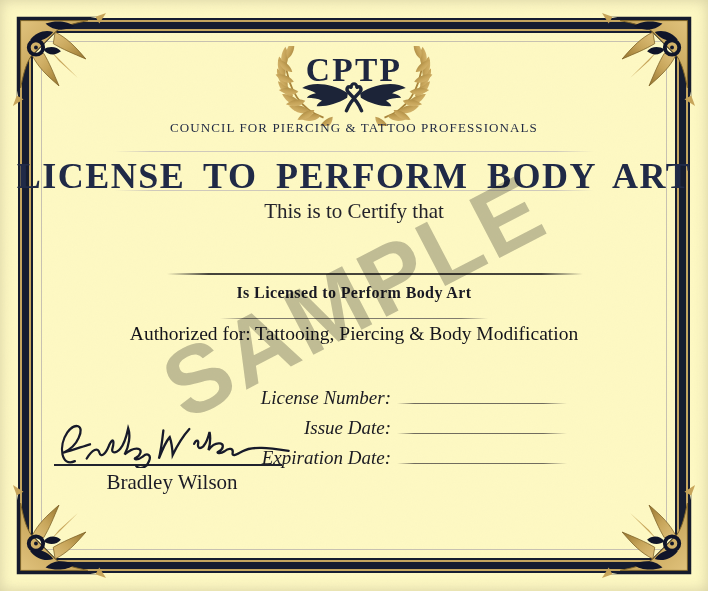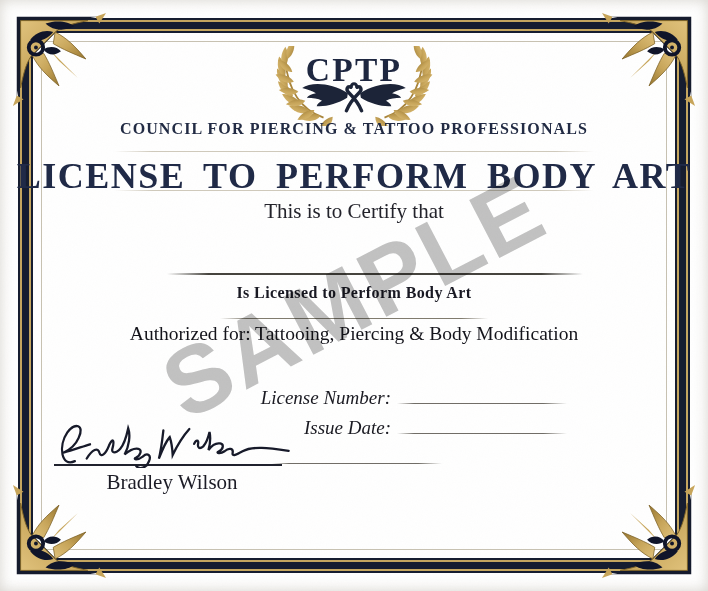--- a/index.html
+++ b/index.html
@@ -1,37 +1,37 @@
 <!DOCTYPE html>
 <html><head>
 <meta charset="utf-8">
 <style>
   html,body{margin:0;padding:0;background:#e9e6de;}
   .paper{
     position:relative;width:708px;height:591px;overflow:hidden;
-    background:#ffffff;
+    background:#fef9c3;
     box-shadow:inset 0 0 14px rgba(110,100,80,.28);
     font-family:"Liberation Serif", serif;
   }
   .texture{position:absolute;inset:0;opacity:.5;pointer-events:none;}
   .frame-band{
     position:absolute;inset:22px;border:7px solid #161d30;
     box-shadow:0 0 0 2px #c5a65f,0 0 0 4px #161d30,
                inset 0 0 0 2px #c5a65f,inset 0 0 0 4px #161d30;
     pointer-events:none;
   }
   .frame-hairline{position:absolute;inset:41px;border:1px solid #c7c1b1;pointer-events:none;}
   .corner{position:absolute;width:96px;height:96px;pointer-events:none;}
   .corner.tl{left:11px;top:11px;}
   .corner.tr{right:11px;top:11px;transform:scaleX(-1);}
   .corner.bl{left:11px;bottom:11px;transform:scaleY(-1);}
   .corner.br{right:11px;bottom:11px;transform:scale(-1,-1);}
   .abs{position:absolute;left:0;right:0;text-align:center;}
   .logo-svg{position:absolute;left:50%;top:46px;transform:translateX(-50%);}
-  .org-line{top:120px;font-weight:bold;font-size:16px;letter-spacing:1.1px;color:#222b44;}
+  .org-line{top:120px;font-weight:normal;font-size:13px;letter-spacing:1.1px;color:#222b44;}
   .rule{position:absolute;height:1px;background:linear-gradient(90deg,rgba(207,201,187,0),#cfc9bb 8%,#cfc9bb 92%,rgba(207,201,187,0));}
   .rule-a{top:151px;left:114px;width:480px;}
   .rule-b{top:190px;left:114px;width:480px;}
   .title{top:155px;font-weight:bold;font-size:36px;letter-spacing:1.5px;word-spacing:8px;color:#202a47;}
   .certify{top:199px;font-size:21px;color:#23232b;}
   .name-line{position:absolute;top:273px;left:167px;width:416px;height:1.5px;
     background:linear-gradient(90deg,rgba(70,68,60,0),rgba(60,58,52,.95) 10%,rgba(60,58,52,.95) 90%,rgba(70,68,60,0));}
   .licensed{top:284px;font-weight:bold;font-size:16px;letter-spacing:.4px;color:#191923;}
   .rule-c{top:318px;left:220px;width:268px;background:linear-gradient(90deg,rgba(143,138,125,0),#807b6e 10%,#807b6e 90%,rgba(143,138,125,0));}
   .authorized{top:323px;font-size:19.5px;color:#14141b;font-family:Liberation Serif, serif;}
@@ -154,20 +154,21 @@
   <div class="fields">
     <div class="frow">
       <div class="flabel">License Number:</div>
       <div class="fline"></div>
     </div>
     <div class="frow">
       <div class="flabel">Issue Date:</div>
       <div class="fline"></div>
     </div>
     <div class="frow">
+      <div class="flabel">Expiration Date:</div>
       <div class="fline"></div>
     </div>
   </div>
 
   <div class="sigblock">
     <svg class="sig-svg" width="240" height="56" viewBox="0 0 240 56">
       <g fill="none" stroke="#171a2a" stroke-width="2.3" stroke-linecap="round" transform="rotate(-3 120 30)">
         <path d="M22,44 C8,50 6,28 16,15 C24,5 34,8 27,21 C23,29 16,33 11,35 C20,33 30,30 38,28"></path>
         <path d="M34,42 C40,33 46,31 47,37 C48,42 53,39 57,30 C61,22 63,25 60,34 C59,38 63,39 68,34 C72,30 74,25 77,14 C79,21 77,32 72,40 C77,36 82,34 86,35 C90,36 88,42 83,44 C80,45 84,47 90,43 C95,39 99,42 96,48 C93,55 86,56 83,52"></path>
         <path d="M112,18 C110,30 108,40 106,46 C110,37 114,29 118,25 C120,32 120,38 120,43 C125,34 131,25 138,18"></path>

